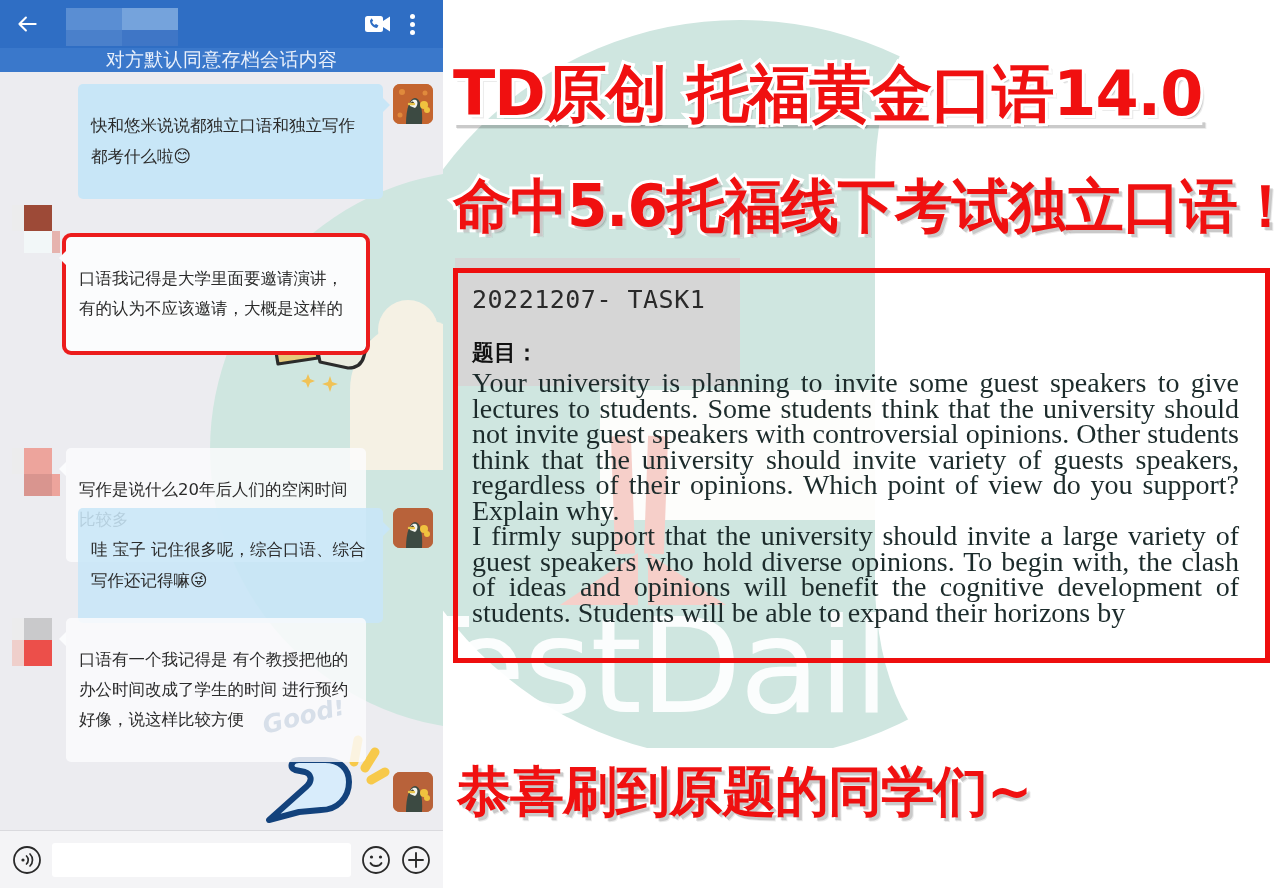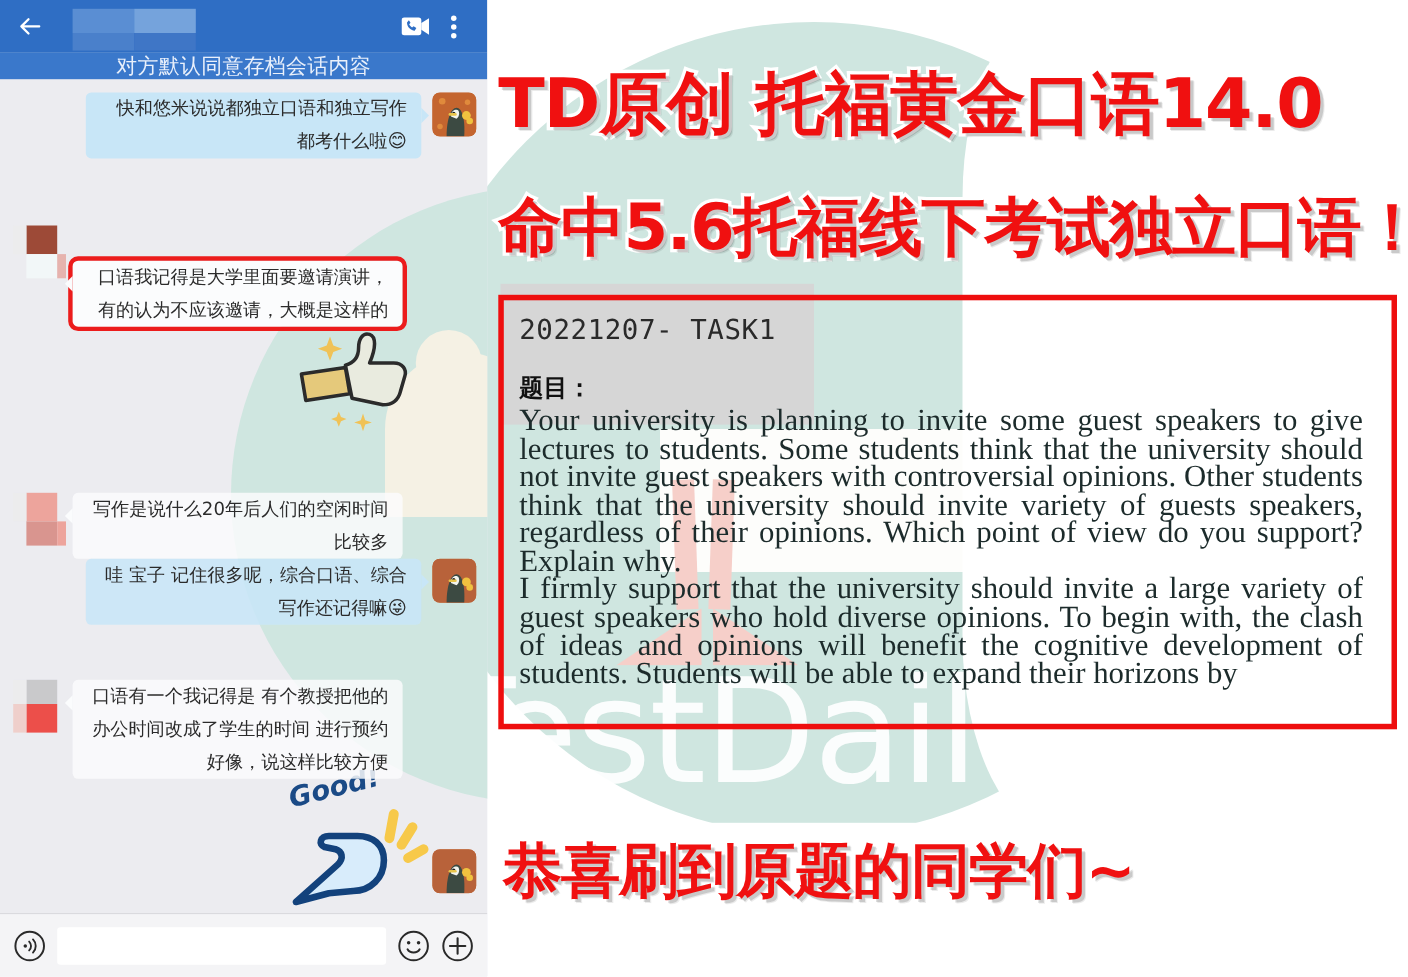--- a/index.html
+++ b/index.html
@@ -105,24 +105,23 @@
   .row.right { right:10px; flex-direction:row-reverse; }
 
   .avatar-img {
     width:40px; height:40px; border-radius:7px; flex:0 0 auto; overflow:hidden;
     background:#c4652f; position:relative;
   }
   .avatar-blur { width:46px; height:52px; flex:0 0 auto; position:relative; }
   .avatar-blur i { position:absolute; display:block; }
 
   .bubble {
-    position:relative; border-radius:5px; padding:0 13px;
+    position:relative; border-radius:5px; padding:27px 13px;
     font-size:16.5px; line-height:30px; color:#2b2b2b; max-width:305px;
     font-family:"DejaVu Sans","Liberation Sans",sans-serif;
-    text-align:right;
   }
   .bubble.incoming { background:#fbfcfd; }
   .bubble.incoming.semi { background:rgba(251,252,253,0.84); }
   .bubble.outgoing { background:#c8e6f7; }
   .bubble.outgoing.semi { background:rgba(200,230,247,0.88); }
 
   .bubble.incoming::after {
     content:""; position:absolute; left:-7px; top:14px;
     border:7px solid transparent; border-right-color:#fbfcfd; border-left:0;
   }
@@ -153,21 +152,21 @@
   .headline {
     position:absolute; left:10px; white-space:nowrap;
     font-family:"DejaVu Sans","Liberation Sans",sans-serif;
     font-weight:bold; color:#f01010;
     -webkit-text-stroke:6px #ffffff;
     paint-order:stroke fill;
     text-shadow:
       3px 3px 0 rgba(0,0,0,0.14),
       4px 4px 0 rgba(0,0,0,0.08);
   }
-  .headline-1 { top:52px;  font-size:62px; letter-spacing:-1px; }
+  .headline-1 { top:52px;  font-size:62px; letter-spacing:-1px;text-decoration:underline; }
   .headline-2 { top:168px; font-size:58px; letter-spacing:-1px; }
   .headline-3 { top:756px; font-size:54px; letter-spacing:-1px; left:14px; }
 
   .doc-box {
     position:absolute; left:10px; top:268px; width:817px; height:395px;
     border:5px solid #ee0e0e; background:transparent;
     padding:12px 26px 0 14px; overflow:hidden;
   }
   .doc-title {
     font-size:25px; color:#2a2a2a; letter-spacing:.5px;

